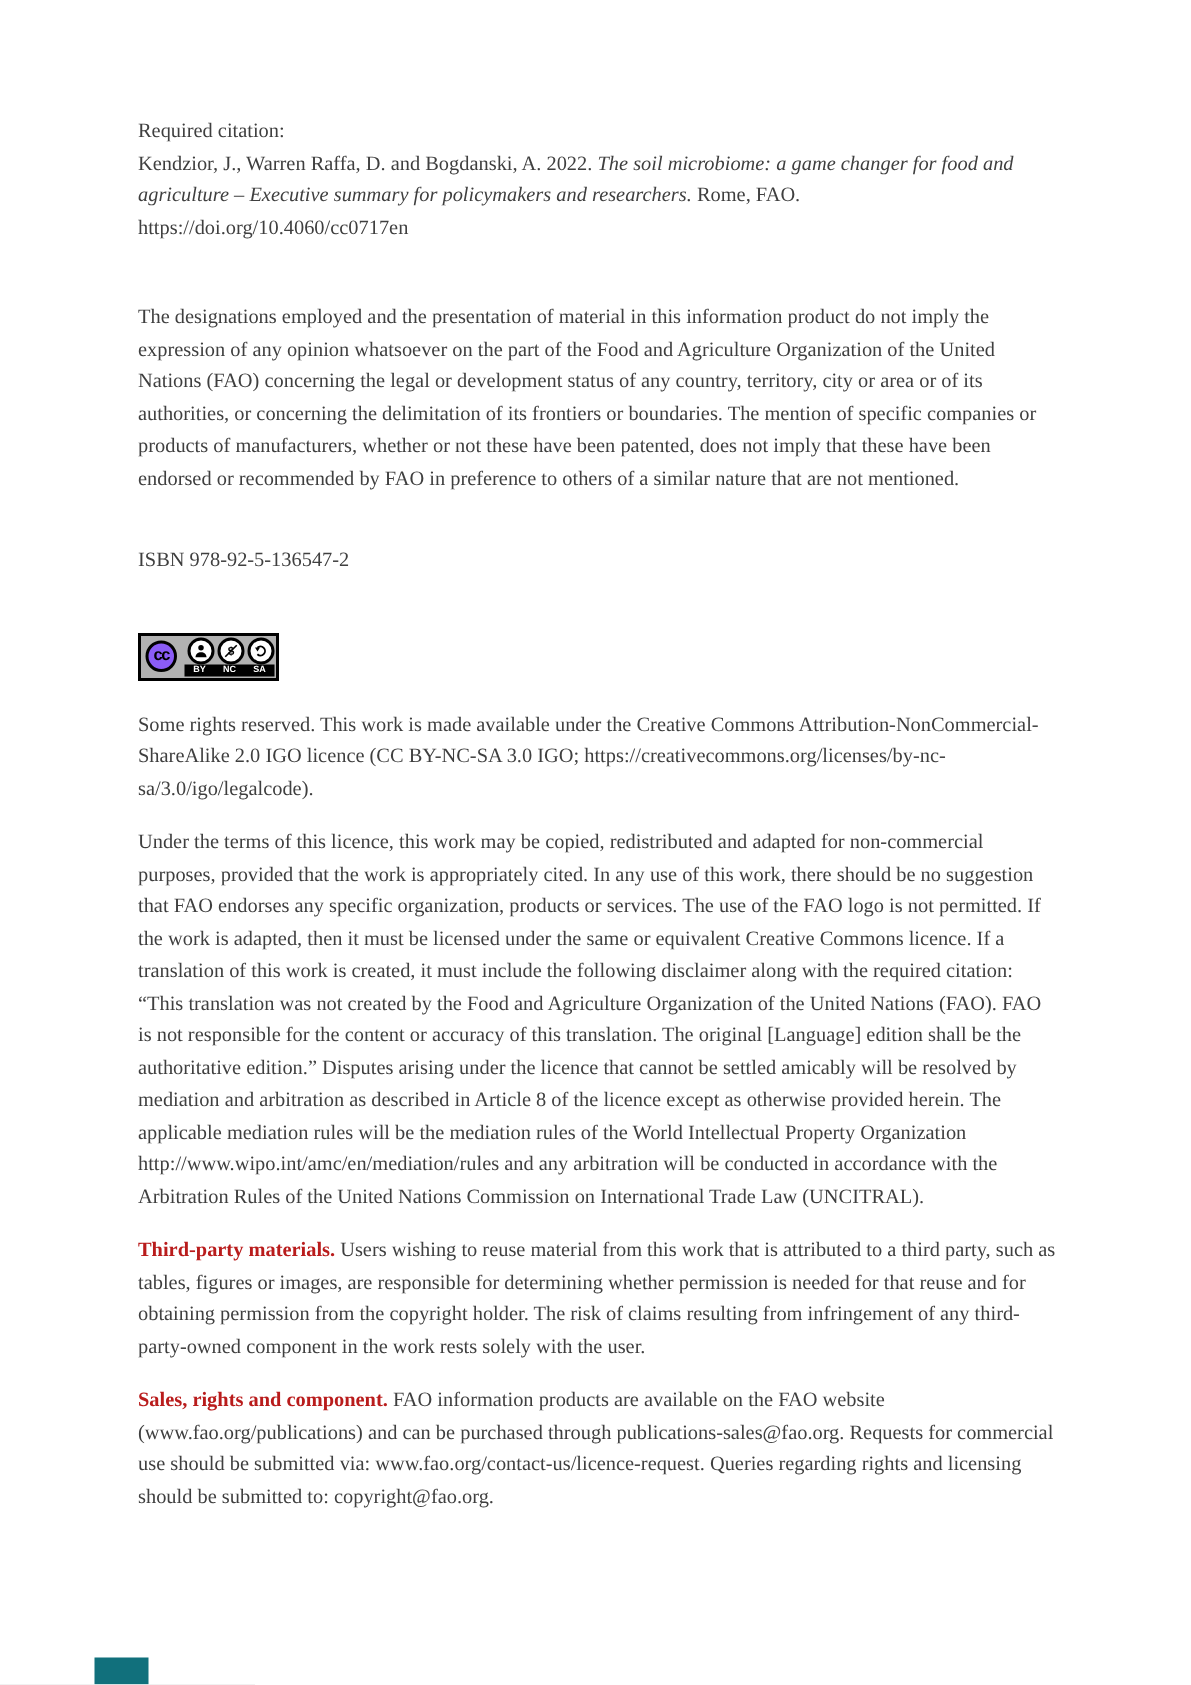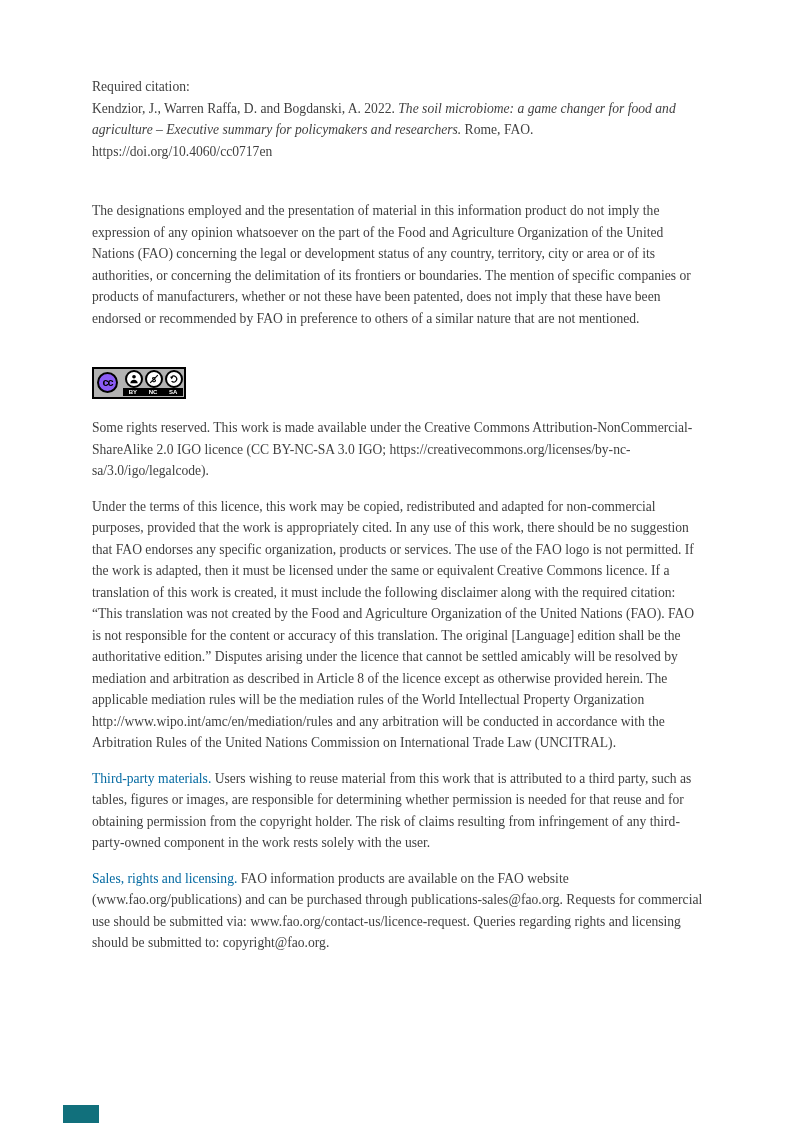--- a/index.html
+++ b/index.html
@@ -16,21 +16,21 @@
   .content {
     position: absolute;
     left: 92px;
     top: 76px;
     width: 612px;
     font-size: 13.6px;
     line-height: 21.5px;
     text-align: left;
   }
   .content p { margin: 0; }
-  .lead-bold { font-weight: normal; color: #0369a1; }
+  .lead-bold { font-weight: bold; color: #b91c1c; }
   .italic { font-style: italic; }
 
   .gap-large   { margin-top: 38px !important; }
   .gap-medium  { margin-top: 33px !important; }
   .gap-small   { margin-top: 14px !important; }
   .gap-tiny    { margin-top: 3px !important; }
   .gap-badge   { margin-top: 18px !important; }
 
   
   .cc-badge {
@@ -101,20 +101,21 @@
 
     <p>Required citation:</p>
 
     <p>
       <span>Kendzior, J., Warren Raffa, D. and Bogdanski, A. 2022. </span><span class="italic">The soil microbiome: a game changer for food and agriculture – Executive summary for policymakers and researchers.</span><span>  Rome, FAO. https://doi.org/10.4060/cc0717en</span>
     </p>
 
     <p class="gap-large">The designations employed and the presentation of material in this information product do not imply the expression of any opinion whatsoever on the part of the Food and Agriculture Organization of the United Nations (FAO) concerning the legal or development status of any country, territory, city or area or of its authorities, or concerning the delimitation of its frontiers or boundaries. The mention of specific companies or products of manufacturers, whether or not these have been patented, does not imply that these have been endorsed or recommended by FAO in preference to others of a similar nature that are not mentioned.</p>
 
 
+    <p class="gap-medium">ISBN 978-92-5-136547-2</p>
 
     <div class="cc-badge">
       <div class="cc-logo">
         <span>cc</span>
       </div>
       <div class="cc-icons">
         <div class="cc-circle">
           <svg width="10" height="10" viewBox="0 0 12 12">
             <circle cx="6" cy="3.3" r="2.2" fill="#000"></circle>
             <path d="M1.6 11c0-2.6 2-4.1 4.4-4.1s4.4 1.5 4.4 4.1z" fill="#000"></path>
@@ -142,20 +143,20 @@
 
     <p class="gap-badge">Some rights reserved. This work is made available under the Creative Commons Attribution-NonCommercial-ShareAlike 2.0 IGO licence (CC BY-NC-SA 3.0 IGO; https://creativecommons.org/licenses/by-nc-sa/3.0/igo/legalcode).</p>
 
     <p class="gap-small">Under the terms of this licence, this work may be copied, redistributed and adapted for non-commercial purposes, provided that the work is appropriately cited. In any use of this work, there should be no suggestion that FAO endorses any specific organization, products or services. The use of the FAO logo is not permitted. If the work is adapted, then it must be licensed under the same or equivalent Creative Commons licence. If a translation of this work is created, it must include the following disclaimer along with the required citation: “This translation was not created by the Food and Agriculture Organization of the United Nations (FAO). FAO is not responsible for the content or accuracy of this translation. The original [Language] edition shall be the authoritative edition.” Disputes arising under the licence that cannot be settled amicably will be resolved by mediation and arbitration as described in Article 8 of the licence except as otherwise provided herein. The applicable mediation rules will be the mediation rules of the World Intellectual Property Organization http://www.wipo.int/amc/en/mediation/rules and any arbitration will be conducted in accordance with the Arbitration Rules of the United Nations Commission on International Trade Law (UNCITRAL).</p>
 
     <p class="gap-small">
       <span class="lead-bold">Third-party materials.</span><span> Users wishing to reuse material from this work that is attributed to a third party, such as tables, figures or images, are responsible for determining whether permission is needed for that reuse and for obtaining permission from the copyright holder. The risk of claims resulting from infringement of any third-party-owned component in the work rests solely with the user.</span>
     </p>
 
     <p class="gap-small">
-      <span class="lead-bold">Sales, rights and licensing.</span><span> FAO information products are available on the FAO website (www.fao.org/publications) and can be purchased through publications-sales@fao.org. Requests for commercial use should be submitted via: www.fao.org/contact-us/licence-request. Queries regarding rights and licensing should be submitted to: copyright@fao.org.</span>
+      <span class="lead-bold">Sales, rights and component.</span><span> FAO information products are available on the FAO website (www.fao.org/publications) and can be purchased through publications-sales@fao.org. Requests for commercial use should be submitted via: www.fao.org/contact-us/licence-request. Queries regarding rights and licensing should be submitted to: copyright@fao.org.</span>
     </p>
 
 
   </div>
 
   <div class="corner-tab" style="background-color: rgb(17, 112, 124);"></div>
 </div>
 
 </body></html>

